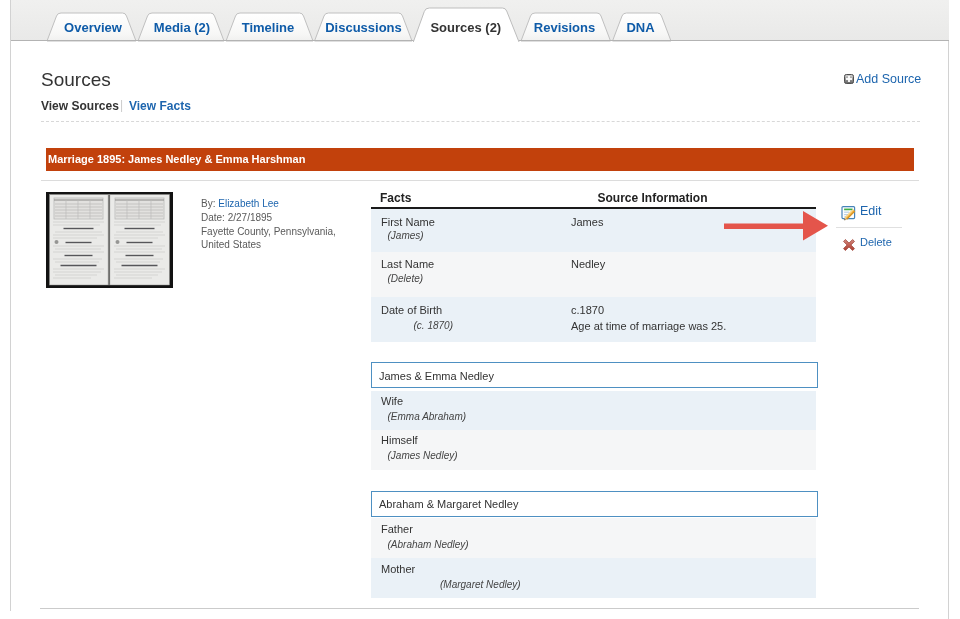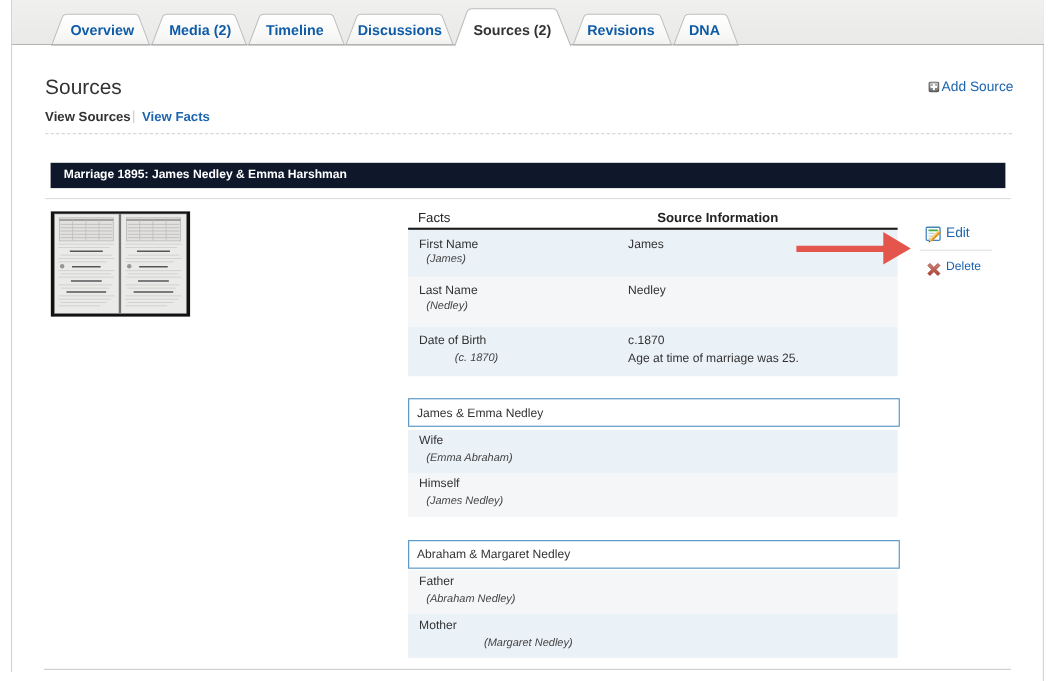--- a/index.html
+++ b/index.html
@@ -69,21 +69,21 @@
         </linearGradient>
       </defs>
     <rect x="0.5" y="0.5" width="9" height="9" rx="1.8" fill="url(#addg)" stroke="#4f4f4f" stroke-width="1"></rect>
     <rect x="4.1" y="2" width="1.8" height="6" fill="#fff"></rect>
     <rect x="2" y="4.1" width="6" height="1.8" fill="#fff"></rect>
   </svg>
   <div class="abs lnk" style="left:856px;top:71.5px;font-size:12.5px;">Add Source</div>
 
   <div class="abs" style="left:41px;top:121px;width:879px;height:0;border-top:1px dashed #d8d8d8;"></div>
 
-  <div class="abs" style="left:46px;top:148px;width:868px;height:23px;background:#0f172a;color:#fff;font-size:11px;font-weight:bold;line-height:23px;padding-left:12px;box-sizing:border-box;">Marriage 1895: James Nedley &amp; Emma Harshman</div>
+  <div class="abs" style="left:46px;top:148px;width:868px;height:23px;background:#c2410c;color:#fff;font-size:11px;font-weight:bold;line-height:23px;padding-left:2px;box-sizing:border-box;">Marriage 1895: James Nedley &amp; Emma Harshman</div>
 
   <div class="abs" style="left:41px;top:180px;width:878px;height:1px;background:#dcdcdc;"></div>
 
   <svg class="abs" style="left:46px;top:192px;" width="127" height="96" viewBox="0 0 127 96">
     <rect x="0" y="0" width="127" height="96" fill="#121212"></rect>
     <rect x="3.5" y="2.5" width="120" height="90.5" fill="#eaeae8"></rect>
     <rect x="61.8" y="2.5" width="2.4" height="90.5" fill="#aaaaa8"></rect>
     <rect x="62.6" y="2.5" width="1" height="90.5" fill="#4a4a48"></rect>
     <g>
       <rect x="8" y="6" width="49" height="21" fill="#e2e1df" stroke="#bbbbb9" stroke-width="0.8"></rect>
@@ -143,35 +143,41 @@
       <line x1="68" y1="86" x2="106" y2="86" stroke="#cfcfcd" stroke-width="0.8"></line>
       <line x1="78.5" y1="36.5" x2="108.5" y2="36.5" stroke="#56565a" stroke-width="1.4"></line>
       <line x1="80.5" y1="50.5" x2="106.5" y2="50.5" stroke="#56565a" stroke-width="1.4"></line>
       <line x1="79.5" y1="63.5" x2="107.5" y2="63.5" stroke="#56565a" stroke-width="1.4"></line>
       <line x1="75.5" y1="73.5" x2="111.5" y2="73.5" stroke="#56565a" stroke-width="1.4"></line>
       <circle cx="71.5" cy="50" r="2" fill="#969694"></circle>
     </g>
     <rect x="3.5" y="2.5" width="120" height="90.5" fill="none" stroke="#8c8c8a" stroke-width="0.5"></rect>
   </svg>
 
-
-  <div class="abs" style="left:380px;top:191px;font-size:12px;font-weight:normal;color:#222;">Facts</div>
+  <div class="abs" style="left:201px;top:197.3px;font-size:10px;line-height:13.7px;color:#5a5a5a;">
+    By: <a href="#">Elizabeth Lee</a><br>
+    Date: 2/27/1895<br>
+    Fayette County, Pennsylvania,<br>
+    United States
+  </div>
+
+  <div class="abs" style="left:380px;top:191px;font-size:12px;font-weight:bold;color:#222;">Facts</div>
   <div class="abs" style="left:571px;top:191px;width:245px;text-align:center;font-size:12px;font-weight:bold;color:#222;"><span style="position:relative;left:-49px;margin-left:16px;">Source Information</span></div>
   <div class="abs" style="left:371px;top:207px;width:445px;height:2px;background:#1a1a1a;"></div>
 
   <div class="abs rowblue" style="left:371px;top:209px;width:445px;height:42.8px;"></div>
   <div class="abs rowgrey" style="left:371px;top:251.8px;width:445px;height:45px;"></div>
   <div class="abs rowblue" style="left:371px;top:296.8px;width:445px;height:45.4px;"></div>
 
   <div class="abs lbl" style="left:381px;top:215.7px;">First Name</div>
   <div class="abs itl" style="left:387.5px;top:230.3px;">(James)</div>
   <div class="abs lbl" style="left:571px;top:215.7px;">James</div>
 
   <div class="abs lbl" style="left:381px;top:258.1px;">Last Name</div>
-  <div class="abs itl" style="left:387.5px;top:272.7px;">(Nedley)</div>
+  <div class="abs itl" style="left:387.5px;top:272.7px;">(Delete)</div>
   <div class="abs lbl" style="left:571px;top:258.1px;">Nedley</div>
 
   <div class="abs lbl" style="left:381px;top:303.8px;text-align:center;">Date of Birth</div>
   <div class="abs itl" style="left:387.5px;top:320px;padding-left:26px;">(c. 1870)</div>
   <div class="abs lbl" style="left:571px;top:303.8px;">c.1870</div>
   <div class="abs lbl" style="left:571px;top:320px;">Age at time of marriage was 25.</div>
 
   <div class="abs" style="left:371px;top:362px;width:444.5px;height:24px;border:1px solid #4e90c2;background:#fff;"></div>
   <div class="abs lbl" style="left:379px;top:370.1px;">James &amp; Emma Nedley</div>
   <div class="abs rowblue" style="left:371px;top:390.5px;width:445px;height:39px;"></div>

